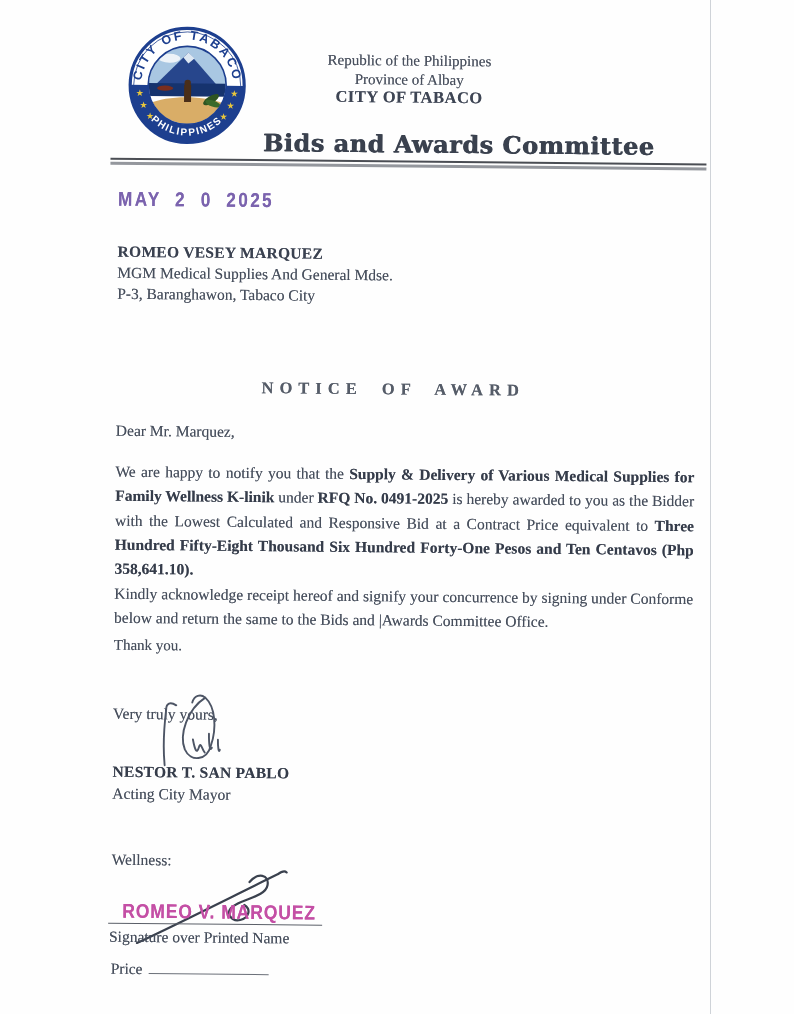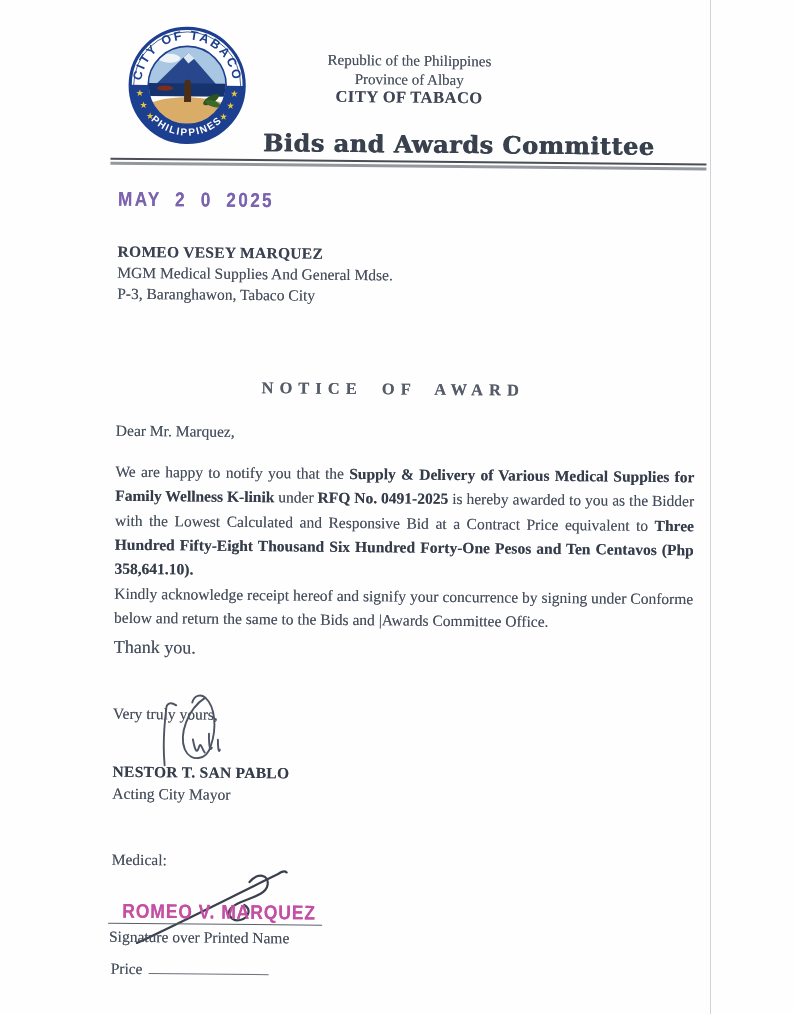--- a/index.html
+++ b/index.html
@@ -55,21 +55,21 @@
     color:#555c68;
   }
 
   .salutation{ position:absolute; left:120px; top:421px; font-size:15.5px; }
 
   .para{ position:absolute; left:120px; width:579px; font-size:15.5px;
          line-height:24.3px; text-align:justify; color:#464e5c; }
   .p1{ top:459px; }
   .p2{ top:581px; }
   .seg-b{ font-weight:bold; color:#353c4a; }
-  .thanks{ position:absolute; left:120px; top:636px; font-size:18px; }
+  .thanks{ position:absolute; left:120px; top:636px; font-size:15px; }
 
   .valediction{ position:absolute; left:120px; top:704px; font-size:15.5px; }
   .sig-nestor{ position:absolute; left:150px; top:688px; }
   .signer-name{ position:absolute; left:120px; top:762px; font-size:15.5px;
                 font-weight:bold; color:#353c4a; letter-spacing:.3px; }
   .signer-title{ position:absolute; left:120px; top:784px; font-size:15.5px; }
 
   .conforme-label{ position:absolute; left:120px; top:850px; font-size:15.5px; }
   .sig-marquez{ position:absolute; left:130px; top:858px; }
   .stamp-name{
@@ -170,21 +170,21 @@
         <path d="M 62,8 C 44,20 36,45 42,60 C 48,73 64,71 68,56 C 74,38 72,17 62,8 C 57,4 51,6 49,13"></path>
         <path d="M 50,50 C 52,60 54,65 56,58 C 58,51 59,60 62,63"></path>
         <path d="M 66,44 C 66,54 67,63 69,58"></path>
         <path d="M 75,50 C 75,58 76,64 77,60"></path>
       </g>
     </svg>
 
     <div class="signer-name txt">NESTOR T. SAN PABLO</div>
     <div class="signer-title txt">Acting City Mayor</div>
 
-    <div class="conforme-label txt">Medical:</div>
+    <div class="conforme-label txt">Wellness:</div>
 
     <svg class="sig-marquez" width="215" height="88" viewBox="0 0 215 88">
       <g fill="none" stroke="#3a414e" stroke-width="2.2" stroke-linecap="round">
         <path d="M 16,84 C 58,64 112,36 156,14 C 160,11 163,10 165,12"></path>
         <path d="M 128,22 C 136,12 148,14 146,25 C 144,37 120,39 111,47 C 104,53 110,62 119,60 C 128,58 130,49 123,45"></path>
       </g>
     </svg>
 
     <div class="stamp-name">ROMEO V. MARQUEZ</div>
     <div class="sig-line"></div>

